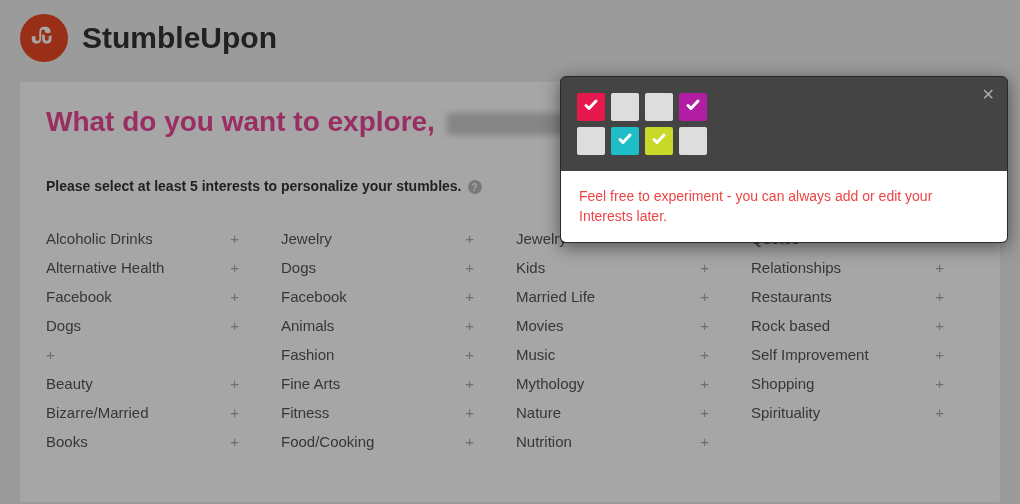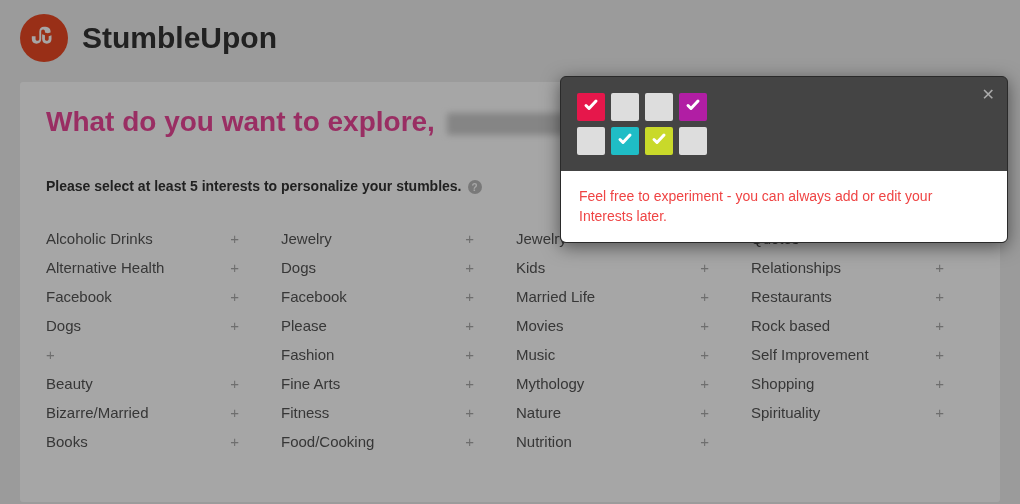--- a/index.html
+++ b/index.html
@@ -235,21 +235,21 @@
         </div>
         <div class="interest-item">
           <span>Dogs</span>
           <span class="plus">+</span>
         </div>
         <div class="interest-item">
           <span>Facebook</span>
           <span class="plus">+</span>
         </div>
         <div class="interest-item">
-          <span>Please</span>
+          <span>Animals</span>
           <span class="plus">+</span>
         </div>
         <div class="interest-item">
           <span>Fashion</span>
           <span class="plus">+</span>
         </div>
         <div class="interest-item">
           <span>Fine Arts</span>
           <span class="plus">+</span>
         </div>

